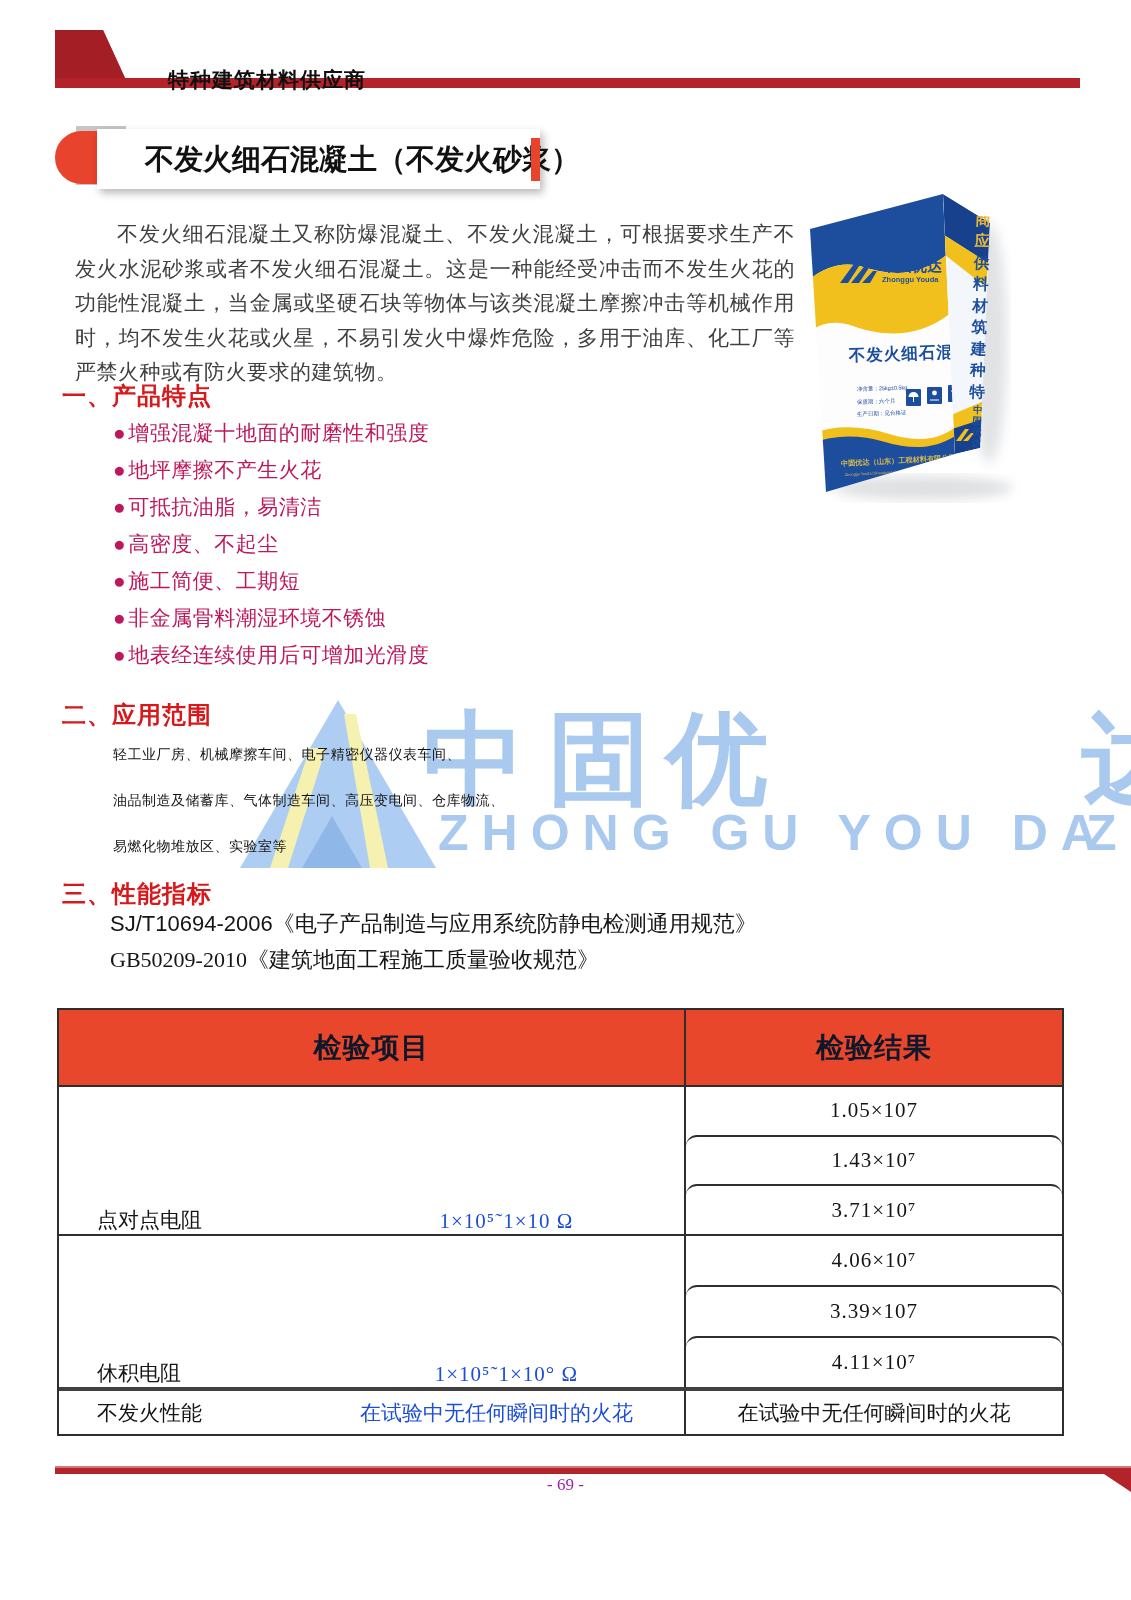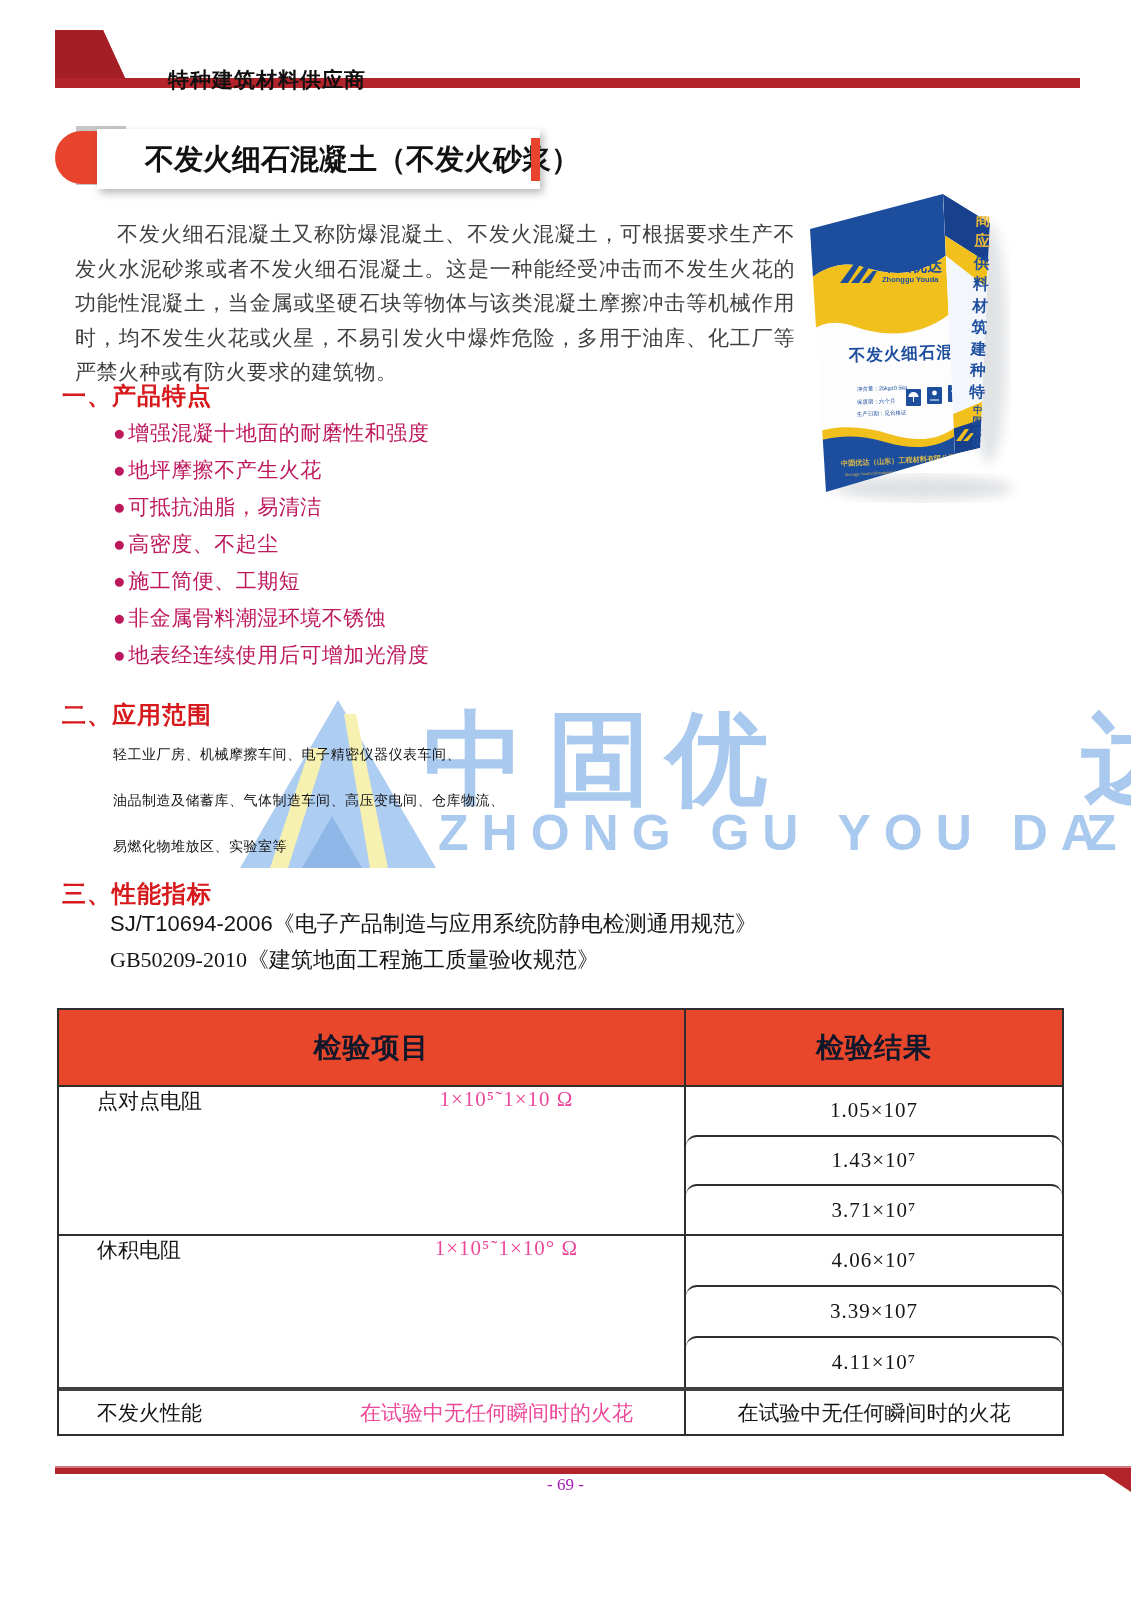--- a/index.html
+++ b/index.html
@@ -86,23 +86,23 @@
   }
   .t-row{display:flex;width:100%;}
   .t-col1{width:62.5%;box-sizing:border-box;border-right:2px solid #2e2e2e;}
   .t-col2{width:37.5%;box-sizing:border-box;display:flex;flex-direction:column;}
   .t-head{height:75px;background:#e8472c;}
   .t-head .t-col1,.t-head .t-col2{
     display:flex;align-items:center;justify-content:center;
     color:#0f172a;font-size:28px;font-weight:bold;letter-spacing:1px;
   }
   .t-group{border-top:2px solid #2e2e2e;}
-  .t-group .t-col1{display:flex;align-items:flex-start;gap:20px;}
+  .t-group .t-col1{display:flex;align-items:flex-end;gap:20px;}
   .item-name{flex:0 0 40%;padding-left:38px;font-size:21px;color:#151515;box-sizing:border-box;}
-  .item-spec{flex:1;text-align:center;font-size:21px;color:#ec4899;
+  .item-spec{flex:1;text-align:center;font-size:21px;color:#1d4ed8;
              font-family:"Liberation Serif", serif;letter-spacing:1px;}
   .g1{height:147px;}
   .g2{height:151px;}
   .t-col2 .res{
     flex:1;display:flex;align-items:center;justify-content:center;
     font-size:21px;font-family:"Liberation Serif", serif;color:#151515;letter-spacing:1px;border-radius:11px;
   }
   .t-col2 .res + .res{border-top:2px solid #2e2e2e;}
   .t-last{height:43px;border-top:4px solid #404040;}
   .t-last .t-col1{display:flex;align-items:center;}

